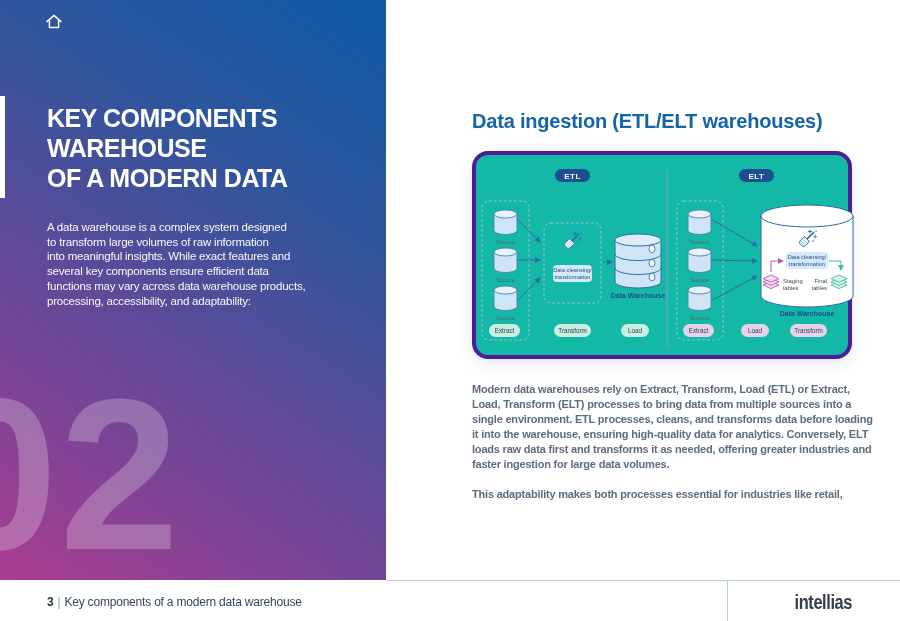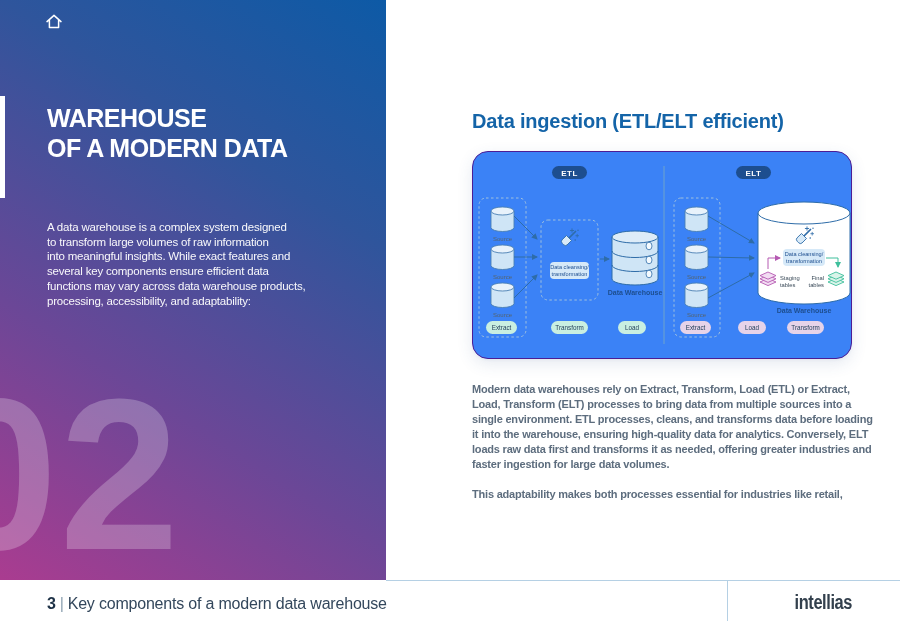--- a/index.html
+++ b/index.html
@@ -12,66 +12,67 @@
   .accent-bar{position:absolute;left:0;top:96px;width:5px;height:102px;background:#ffffff;}
   .panel-heading{position:absolute;left:47px;top:103px;color:#ffffff;font-weight:bold;
         font-size:25px;line-height:30px;letter-spacing:-0.5px;}
   .panel-intro{position:absolute;left:47px;top:220px;color:rgba(255,255,255,0.96);
         font-size:11.5px;line-height:14.7px;letter-spacing:-0.2px;}
   .big-number{position:absolute;left:-62px;top:367px;font-size:215px;line-height:1;
         font-weight:bold;letter-spacing:2px;color:rgba(255,255,255,0.24);}
   
   .content-heading{position:absolute;left:472px;top:110px;color:#1464a8;font-weight:bold;
         font-size:20px;letter-spacing:-0.2px;}
-  .diagram-card{position:absolute;left:472px;top:151px;width:380px;height:208px;background:#3b82f6;
-        border:1px solid #4c1d95;border-radius:16px;box-sizing:border-box;
+  .diagram-card{position:absolute;left:472px;top:151px;width:380px;height:208px;background:#14b8a6;
+        border:4px solid #4c1d95;border-radius:16px;box-sizing:border-box;
         box-shadow:0 5px 16px rgba(50,80,140,0.12),0 1px 3px rgba(50,80,140,0.06);}
   .diagram-card svg{display:block;border-radius:16px;}
   .body-par{position:absolute;left:472px;color:#5d6d7e;font-size:11px;line-height:15px;
         letter-spacing:-0.2px;font-weight:bold;}
   .par1{top:382px;} .par2{top:487px;}
   
   .footer-hline{position:absolute;left:386px;top:580px;width:514px;height:1px;background:#b5d0e4;}
   .footer-vline{position:absolute;left:727px;top:580px;width:1px;height:41px;background:#b5d0e4;}
-  .footer-left{position:absolute;left:47px;top:595px;font-size:16px;color:#33475c;letter-spacing:-0.2px;}
+  .footer-left{position:absolute;left:47px;top:595px;font-size:12px;color:#33475c;letter-spacing:-0.2px;}
   .footer-left .num{font-weight:bold;color:#1d3146;}
   .footer-left .sep{color:#8fa3b3;margin:0 4px;}
   .brand{position:absolute;right:48px;top:591px;font-size:20px;font-weight:bold;color:#33404d;
         letter-spacing:-0.5px;transform:scaleX(0.82);transform-origin:right center;}
   
   svg text{font-family:"Liberation Sans",sans-serif;}
 </style>
 </head>
 <body>
 
 <div class="page">
 
   <aside class="left-panel">
     <span class="home-btn">
       <svg width="18" height="18" viewBox="0 0 18 18">
         <path d="M2,8.6 L9,2.4 L16,8.6 M4.4,7.2 V14.6 H13.6 V7.2" fill="none" stroke="#ffffff" stroke-width="1.5" stroke-linecap="round" stroke-linejoin="round"></path>
       </svg>
     </span>
     <div class="accent-bar"></div>
     <h1 class="panel-heading" style="margin:0;">
+        <div>KEY COMPONENTS</div>
         <div>WAREHOUSE</div>
         <div>OF A MODERN DATA</div>
       </h1>
     <div class="panel-intro">
         <div>A data warehouse is a complex system designed</div>
         <div>to transform large volumes of raw information</div>
         <div>into meaningful insights. While exact features and</div>
         <div>several key components ensure efficient data</div>
         <div>functions may vary across data warehouse products,</div>
         <div>processing, accessibility, and adaptability:</div>
       </div>
     <div class="big-number">02</div>
   </aside>
 
-  <h2 class="content-heading" style="margin:0;">Data ingestion (ETL/ELT efficient)</h2>
+  <h2 class="content-heading" style="margin:0;">Data ingestion (ETL/ELT warehouses)</h2>
 
   <div class="diagram-card">
     <svg width="378" height="206" viewBox="0 0 378 206">
       <defs>
         <marker id="ar-b" markerWidth="6" markerHeight="6" refX="5" refY="3" orient="auto" markerUnits="userSpaceOnUse">
           <path d="M0,0 L6,3 L0,6 Z" fill="#2e6ca8"></path>
         </marker>
         <marker id="ar-p" markerWidth="6" markerHeight="6" refX="5" refY="3" orient="auto" markerUnits="userSpaceOnUse">
           <path d="M0,0 L6,3 L0,6 Z" fill="#b55ab2"></path>
         </marker>

